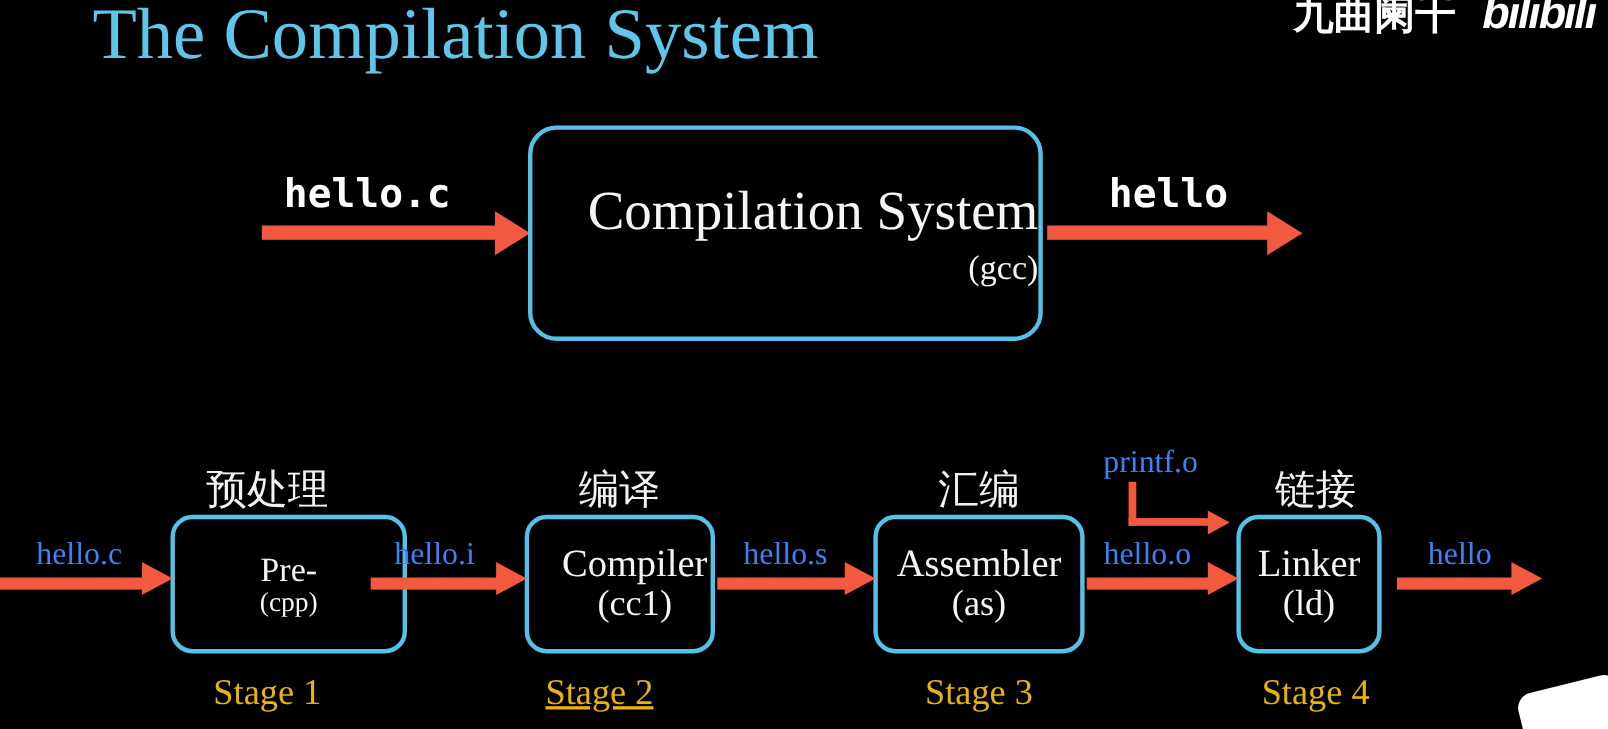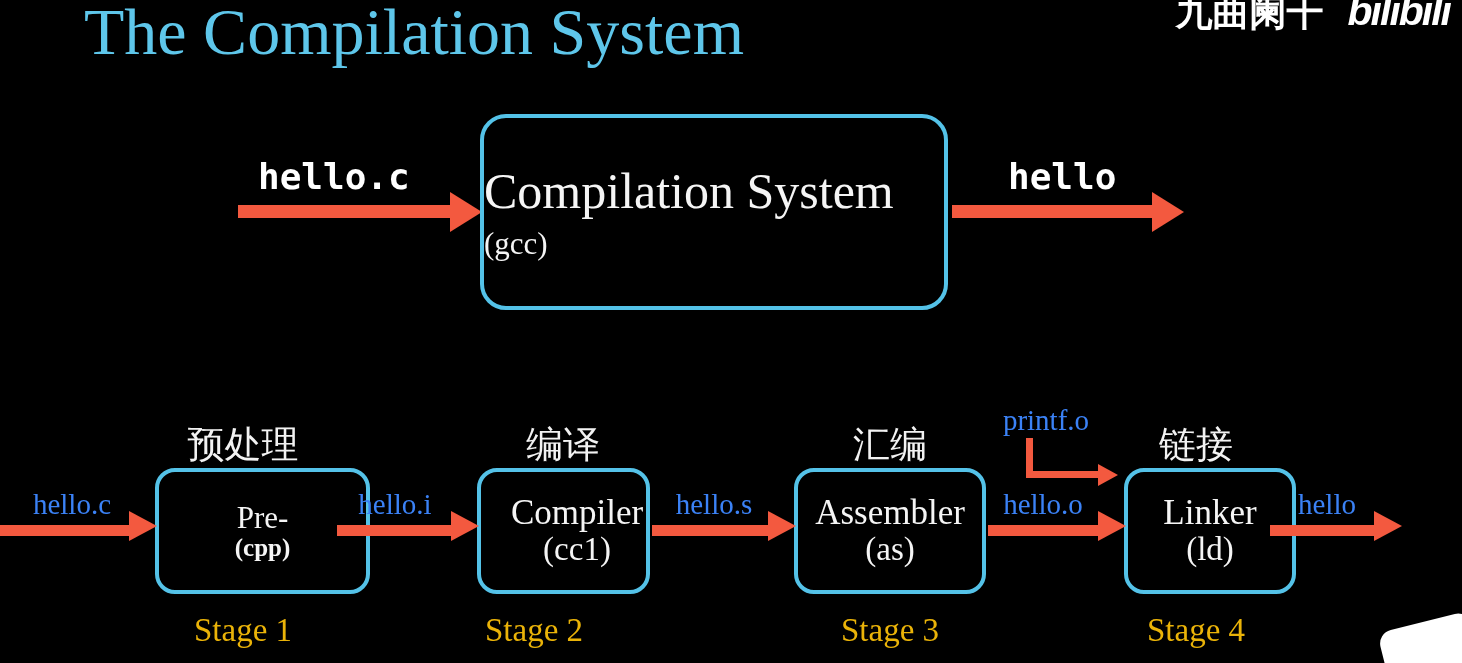--- a/index.html
+++ b/index.html
@@ -30,21 +30,21 @@
   .shaft { position:absolute; background:#f3593f; }
   .head {
     position:absolute; width:0; height:0;
     border-style:solid;
     border-color:transparent transparent transparent #f3593f;
   }
 
   .ov-box {
     position:absolute; left:480px; top:114px; width:468px; height:196px;
     border:4px solid #54c2e8; border-radius:26px;
-    display:flex; flex-direction:column; align-items:flex-start; justify-content:center;
+    display:flex; flex-direction:column; align-items:flex-end; justify-content:center;
   }
   .ov-box-title { font-size:50px; white-space:nowrap; }
   .ov-box-sub { font-size:31px; margin-top:6px; }
 
   .mono {
     position:absolute;
     font-family:"DejaVu Sans Mono", monospace;
     font-weight:bold; font-size:36px; color:#fff;
     white-space:nowrap;
   }
@@ -56,21 +56,21 @@
   .pbox {
     position:absolute; top:468px; height:126px;
     border:4px solid #54c2e8; border-radius:20px;
     display:flex; flex-direction:column; align-items:center; justify-content:center;
     line-height:1.08; color:#f5f5f5;
   }
   .pname { font-size:35px; white-space:nowrap; }
   .pname:empty { display:none; }
   .ptool { font-size:33px; }
   .pbox.small .pname { font-size:31px; }
-  .pbox.small .ptool { font-size:25px;font-weight:bold; }
+  .pbox.small .ptool { font-size:25px; }
 
   .ylabel, .printf-label {
     position:absolute; transform:translateX(-50%);
     color:#3b82f6; font-size:29px; white-space:nowrap;
   }
   .ylabel { top:488px; }
   .printf-label { top:404px; }
 
   .stage {
     position:absolute; top:612px; transform:translateX(-50%);
@@ -126,21 +126,21 @@
 
   <div class="ptool">(cc1)</div>
 </div>
 
 <div class="pbox" style="left:794px; width:192px;font-family:Liberation Serif, serif;">
   <div class="pname">Assembler</div>
 
   <div class="ptool">(as)</div>
 </div>
 
-<div class="pbox" style="left:1124px; width:172px;">
+<div class="pbox" style="left:1124px; width:132px;">
   <div class="pname">Linker</div>
 
   <div class="ptool">(ld)</div>
 </div>
 
 <div class="shaft" style="left:0px; top:525px; width:132px; height:11px;"></div>
 <div class="head" style="left:129px; top:511px; border-width:15px 0 15px 28px;"></div>
 
 <div class="shaft" style="left:337px; top:525px; width:116px; height:11px;"></div>
 <div class="head" style="left:451px; top:511px; border-width:15px 0 15px 28px;"></div>
@@ -154,17 +154,17 @@
 <div class="shaft" style="left:1270px; top:525px; width:106px; height:11px;"></div>
 <div class="head" style="left:1374px; top:511px; border-width:15px 0 15px 28px;"></div>
 
 <div class="ylabel" style="left:72px;">hello.c</div>
 <div class="ylabel" style="left:395px;">hello.i</div>
 <div class="ylabel" style="left:714px;">hello.s</div>
 <div class="ylabel" style="left:1043px;">hello.o</div>
 <div class="ylabel" style="left:1327px;">hello</div>
 
 <div class="stage" style="left:243px;">Stage 1</div>
-<div class="stage" style="left:534px;">Stage 2</div>
+<div class="stage" style="left:545px;text-decoration:underline;">Stage 2</div>
 <div class="stage" style="left:890px;">Stage 3</div>
 <div class="stage" style="left:1196px;">Stage 4</div>
 
 <div class="corner-blob"></div>
 
 </body></html>

